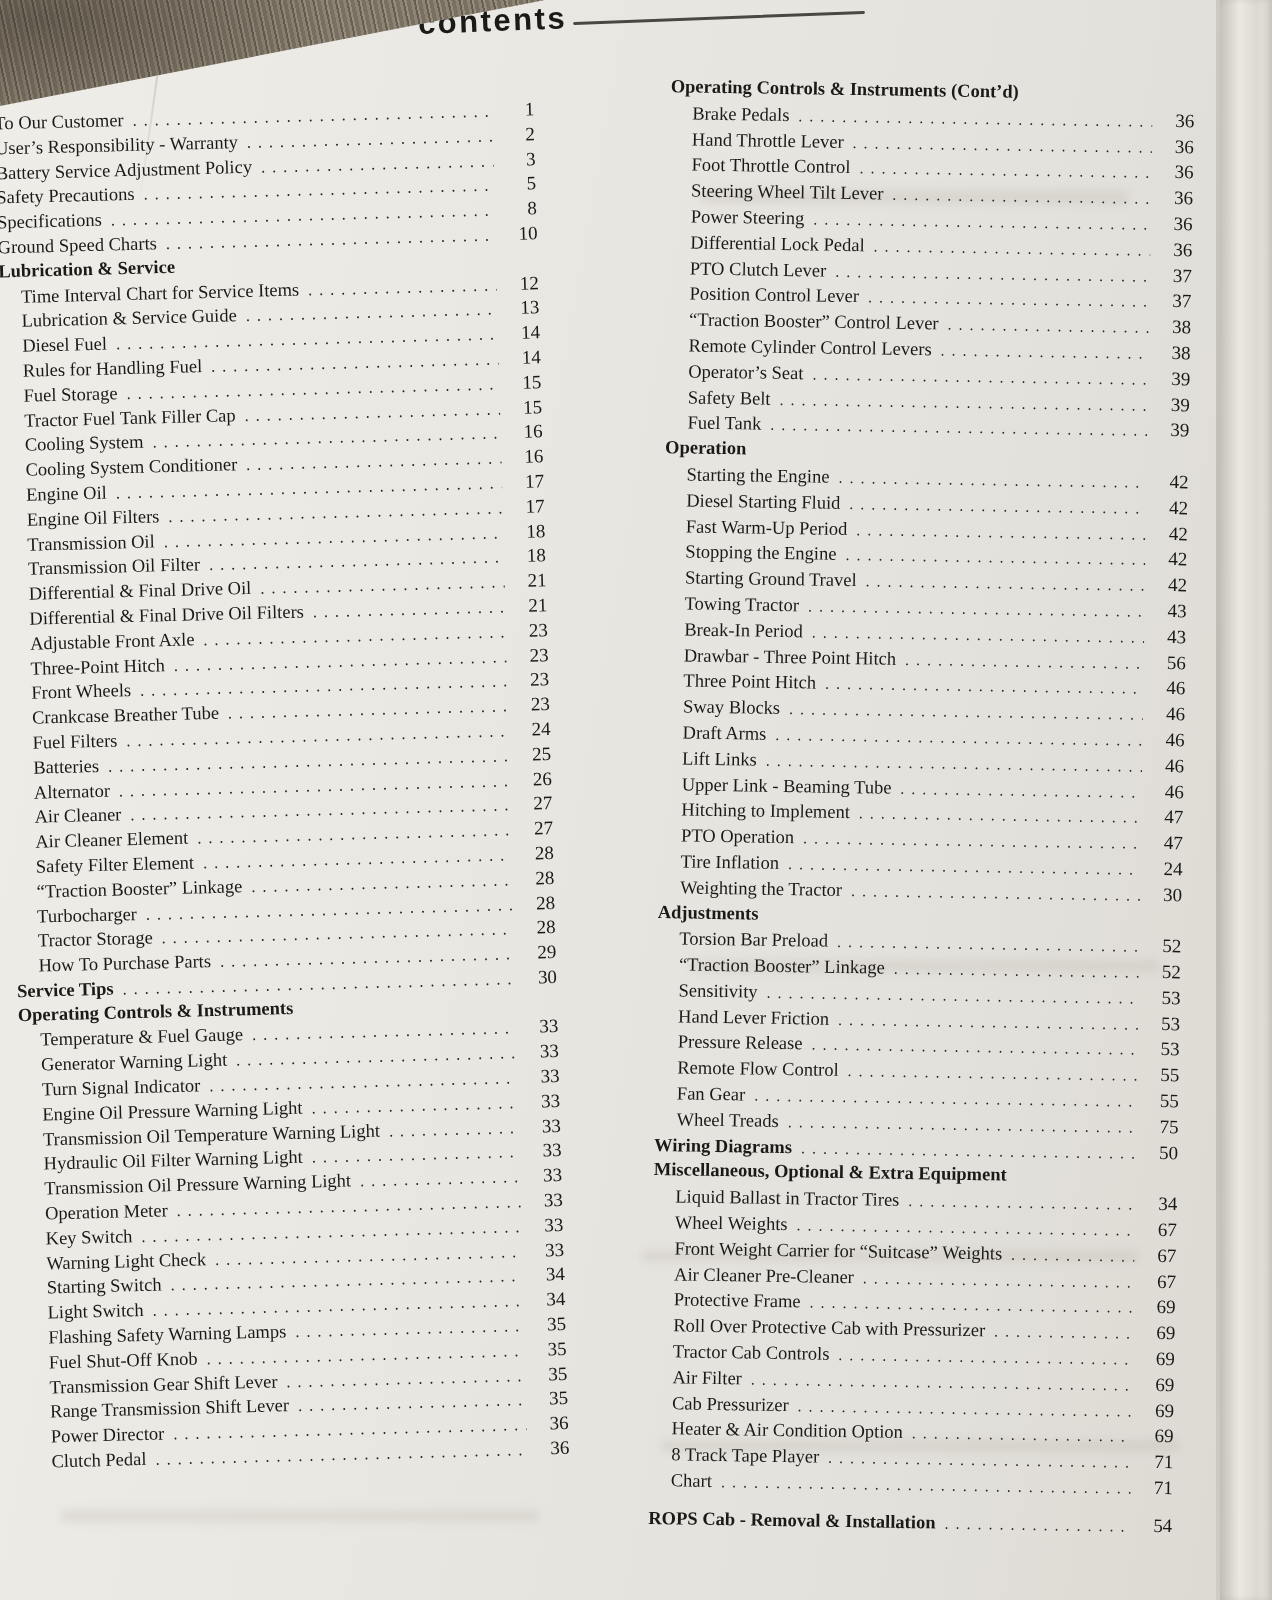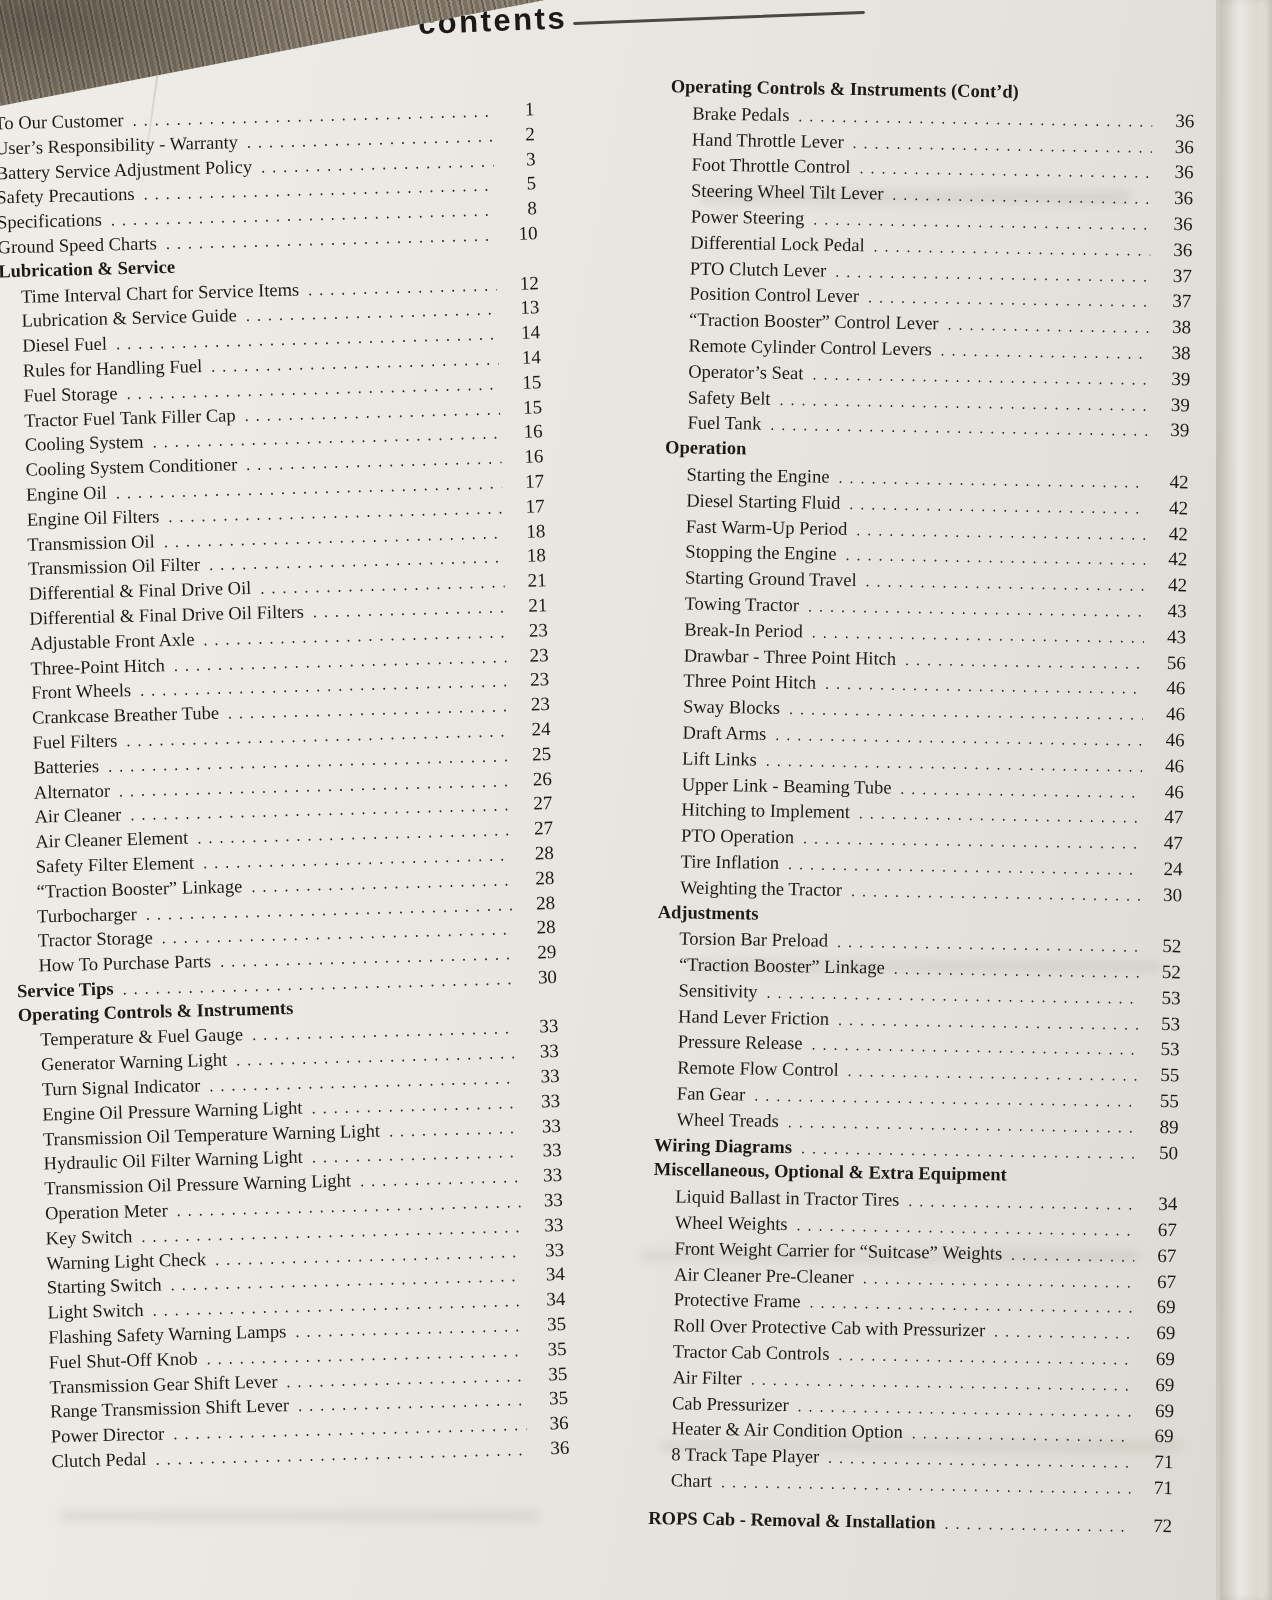--- a/index.html
+++ b/index.html
@@ -559,21 +559,21 @@
         <span class="page-num">55</span>
       </div>
       <div class="row ind">
         <span class="label">Fan Gear</span>
         <span class="dots">............................................................</span>
         <span class="page-num">55</span>
       </div>
       <div class="row ind">
         <span class="label">Wheel Treads</span>
         <span class="dots">............................................................</span>
-        <span class="page-num">89</span>
+        <span class="page-num">75</span>
       </div>
       <div class="row bold">
         <span class="label">Wiring Diagrams</span>
         <span class="dots">............................................................</span>
         <span class="page-num">50</span>
       </div>
       <div class="row header">
         <span class="label">Miscellaneous, Optional &amp; Extra Equipment</span>
       </div>
       <div class="row ind">
@@ -632,18 +632,18 @@
         <span class="page-num">71</span>
       </div>
       <div class="row ind">
         <span class="label">Chart</span>
         <span class="dots">............................................................</span>
         <span class="page-num">71</span>
       </div>
       <div class="row bold gap">
         <span class="label">ROPS Cab - Removal &amp; Installation</span>
         <span class="dots">............................................................</span>
-        <span class="page-num">72</span>
+        <span class="page-num">54</span>
       </div>
     </div>
 </div>
 
 <div class="edge-curl"></div>
 
 </body></html>

